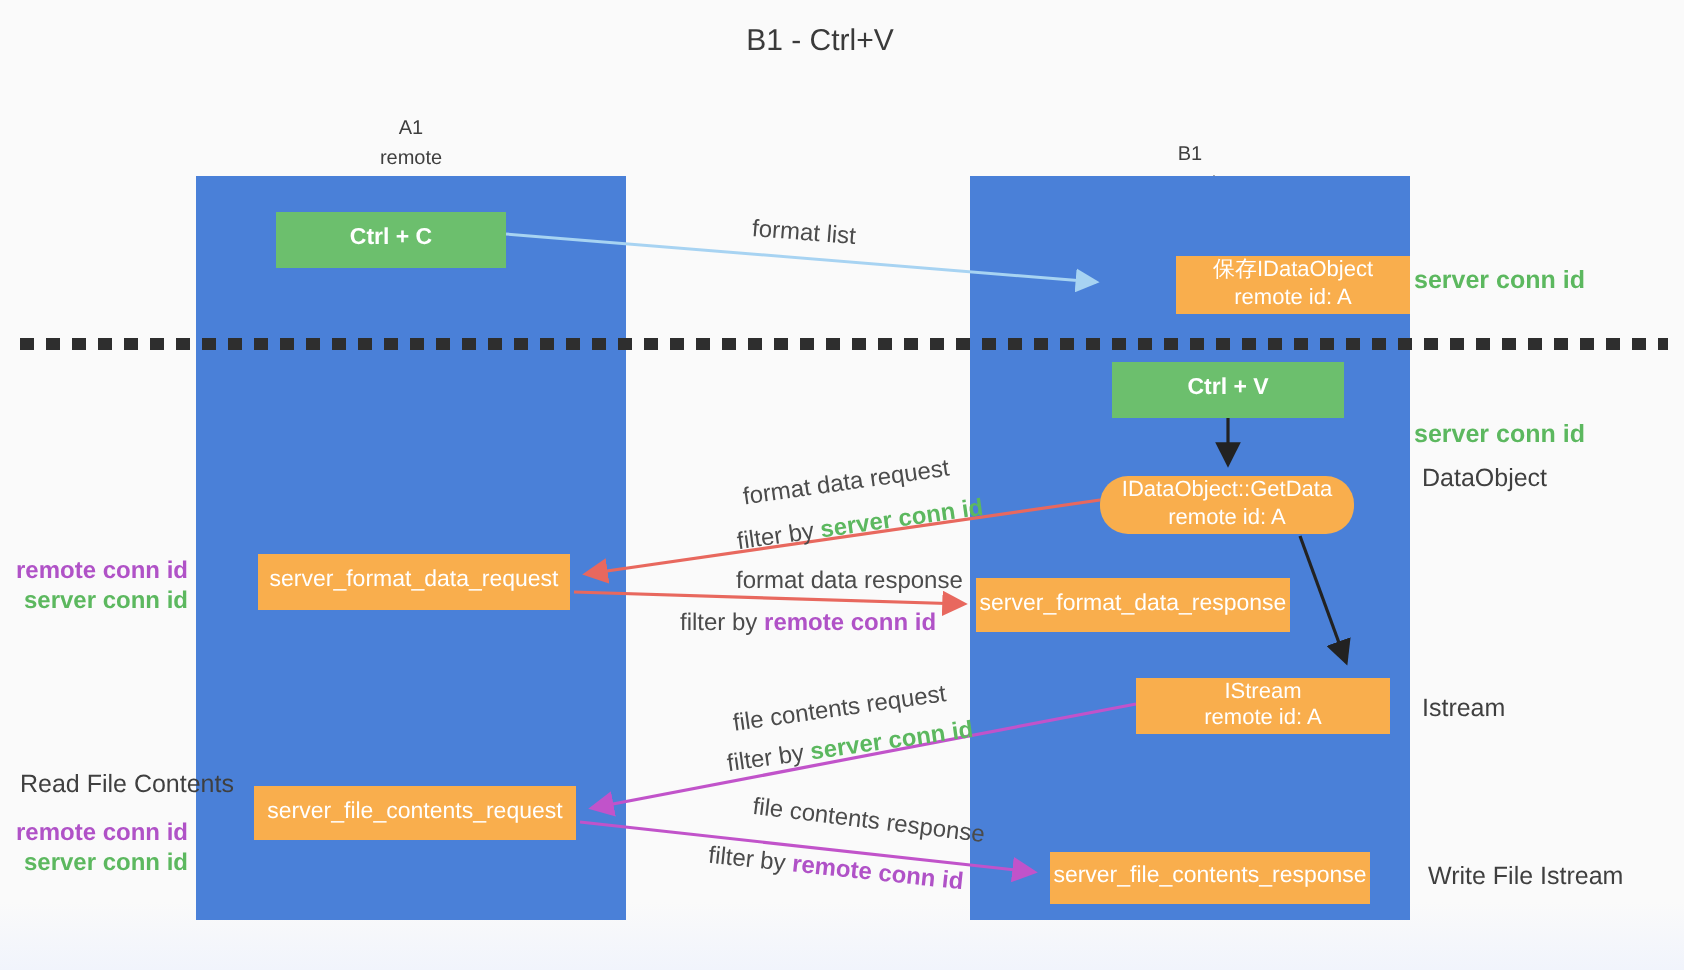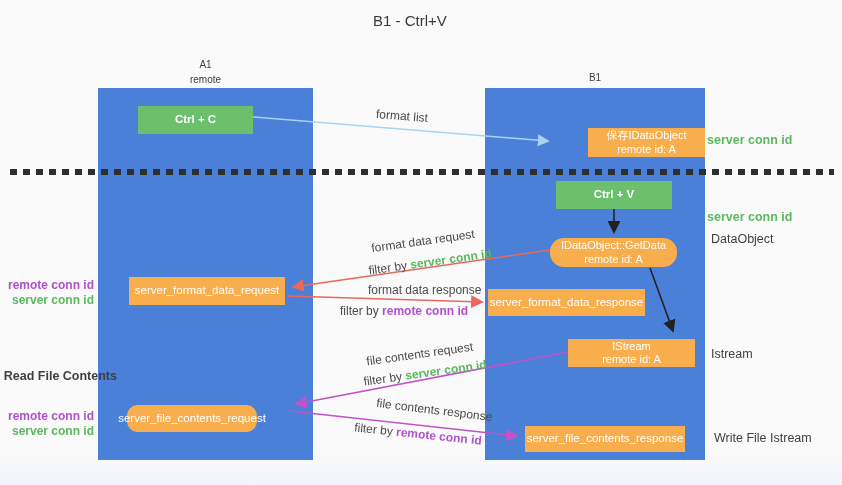--- a/index.html
+++ b/index.html
@@ -116,21 +116,21 @@
 
   <div class="node orange" style="left:488px;top:289px;width:157px;height:27px;">
     <div>server_format_data_response</div>
   </div>
 
   <div class="node orange" style="left:568px;top:339px;width:127px;height:28px;font-size:11px;">
     <div>IStream</div>
     <div>remote id: A</div>
   </div>
 
-  <div class="node orange" style="left:127px;top:405px;width:130px;height:27px;border-radius:11px;">
+  <div class="node orange" style="left:127px;top:393px;width:161px;height:27px;">
     <div>server_file_contents_request</div>
   </div>
 
   <div class="node orange" style="left:525px;top:426px;width:160px;height:26px;">
     <div>server_file_contents_response</div>
   </div>
 
   <div class="alabel" style="left:376px;top:109px;transform:rotate(4.5deg);">format list</div>
 
   <div class="alabel" style="left:371px;top:234px;transform:rotate(-8deg);">format data request</div>
@@ -161,20 +161,20 @@
   <div class="side-label bold-green" style="left:707px;top:210px;">server conn id</div>
   <div class="side-label" style="left:711px;top:232px;">DataObject</div>
   <div class="side-label" style="left:711px;top:347px;">Istream</div>
   <div class="side-label" style="left:714px;top:431px;">Write File Istream</div>
 
   <div class="left-group" style="top:278px;">
     <div class="purple-t">remote conn id</div>
     <div class="green-t">server conn id</div>
   </div>
 
-  <div class="side-label" style="left:0;width:117px;text-align:right;top:369px;font-weight:bold;">Read File Contents</div>
+  <div class="side-label" style="left:0;width:117px;text-align:right;top:385px;">Read File Contents</div>
 
   <div class="left-group" style="top:409px;">
     <div class="purple-t">remote conn id</div>
     <div class="green-t">server conn id</div>
   </div>
 
 </div>
 
 </body></html>

